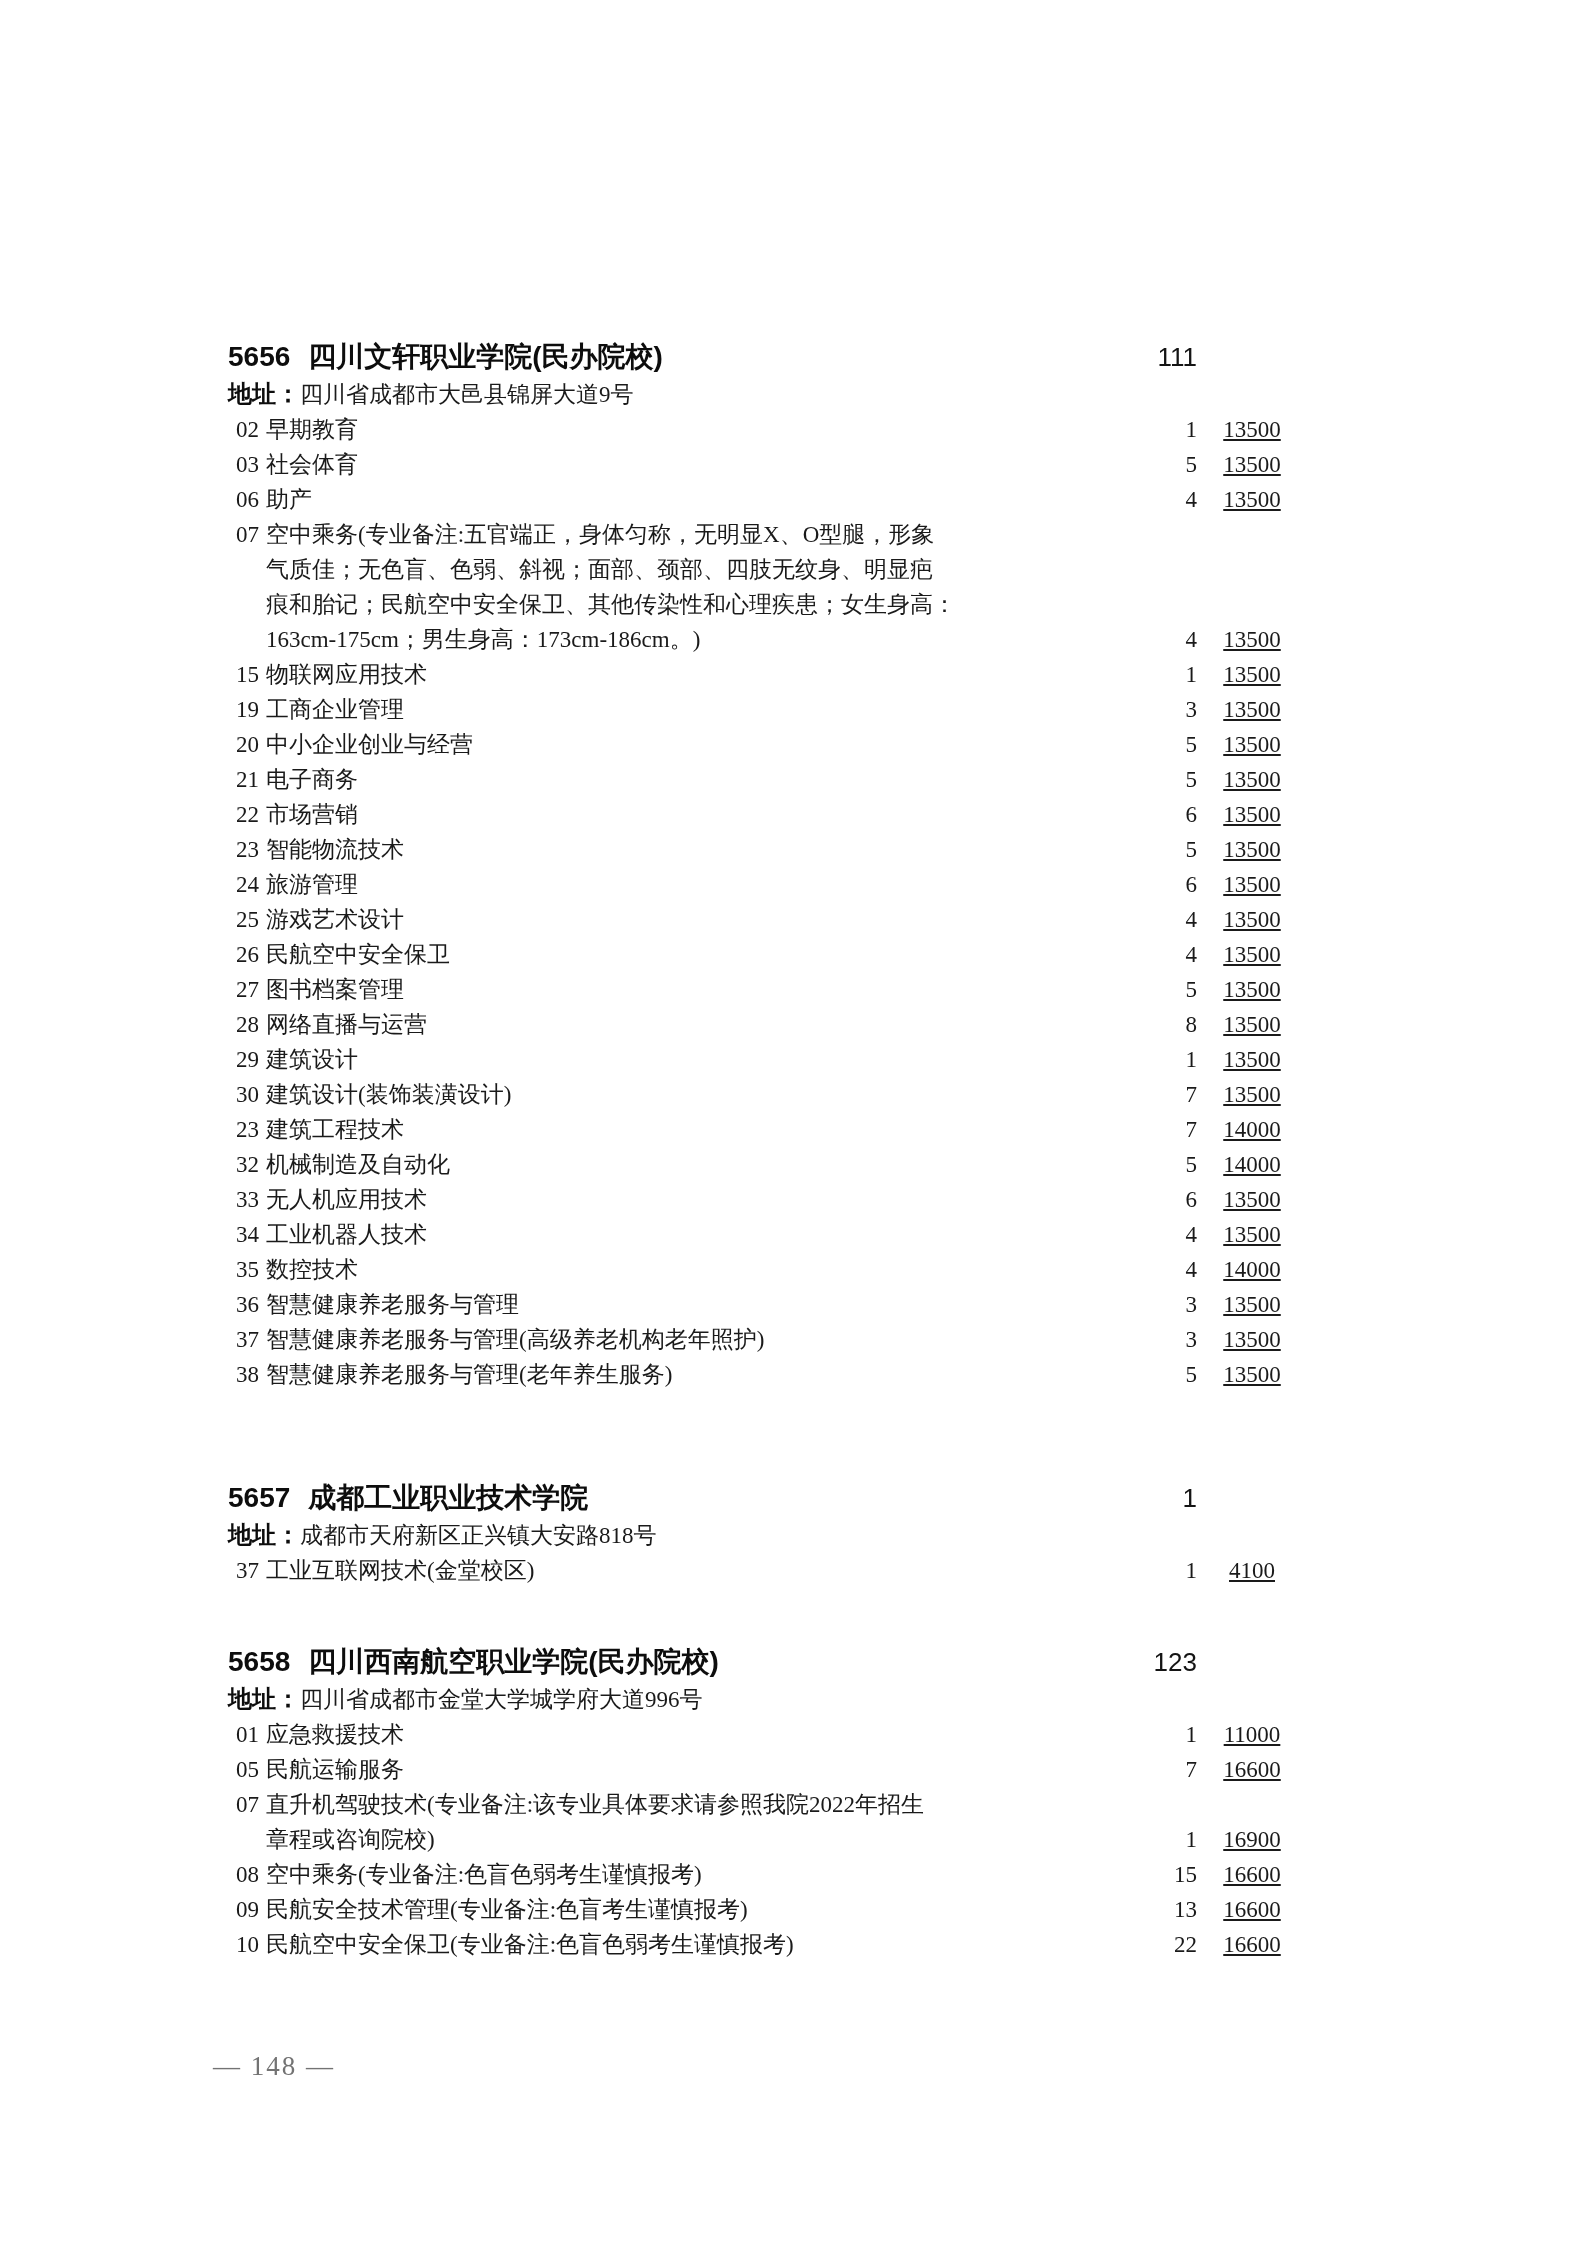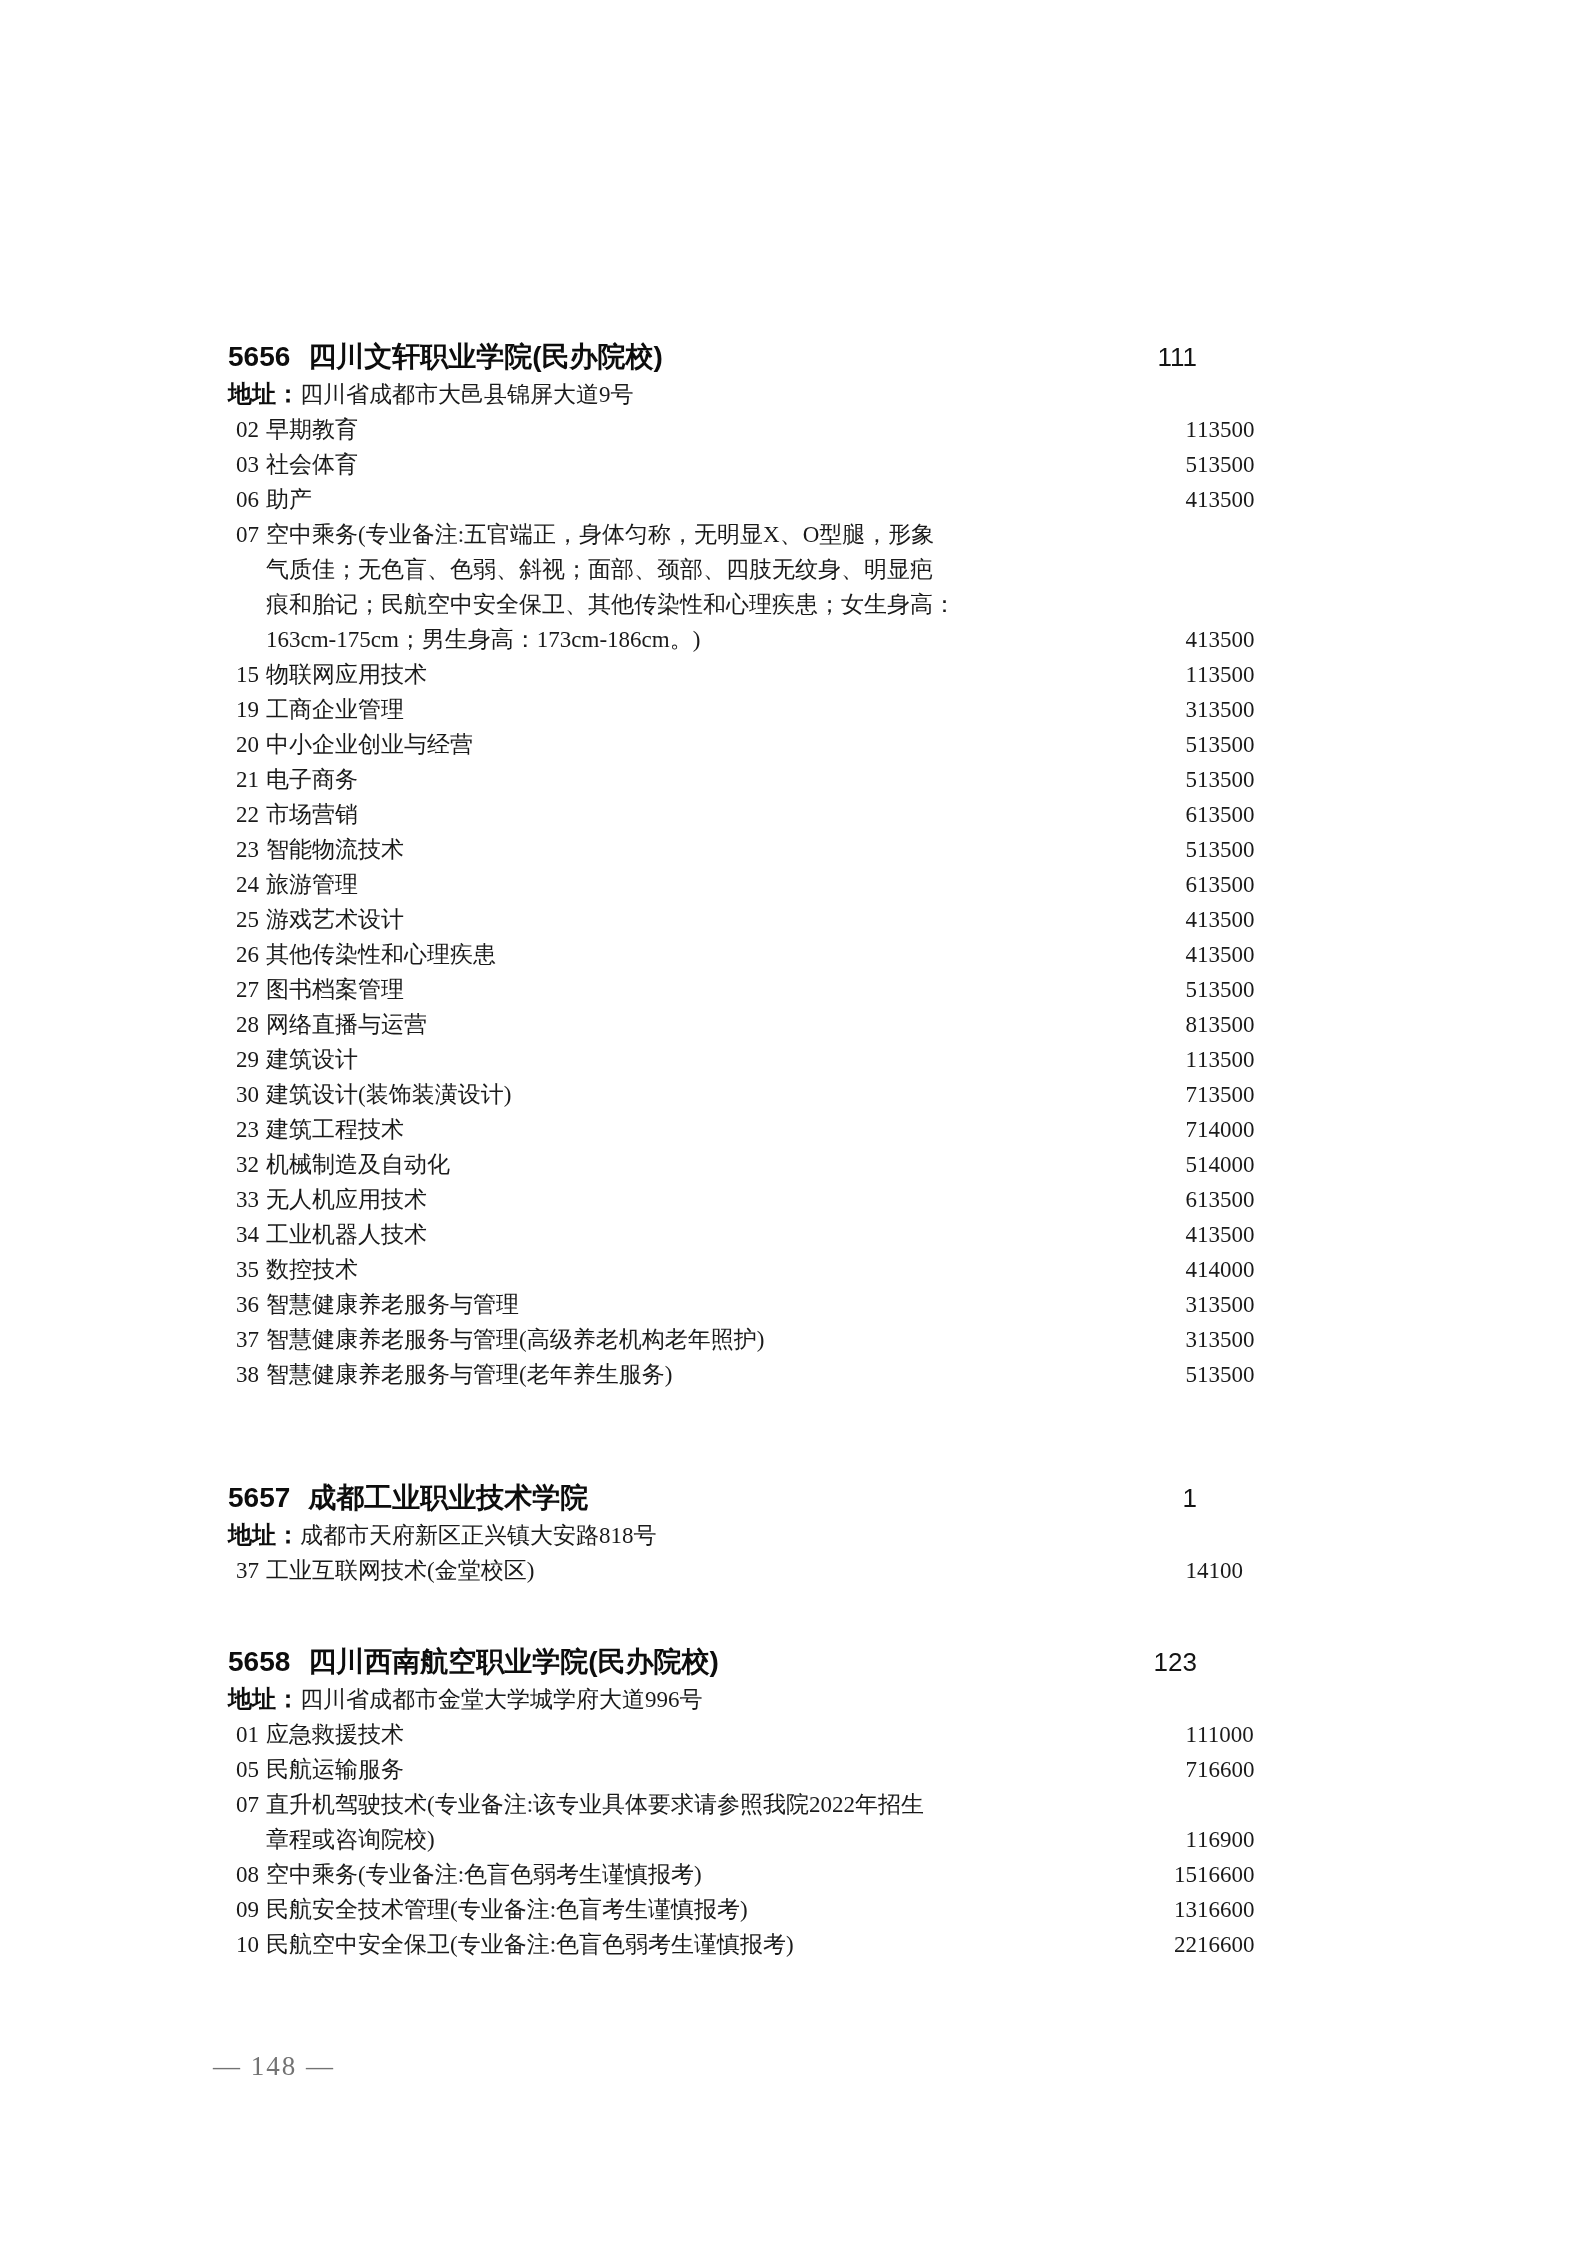--- a/index.html
+++ b/index.html
@@ -83,22 +83,23 @@
     flex: 1;
     white-space: pre-wrap;
   }
   .row-quota {
     width: 60px;
     text-align: right;
     flex: none;
   }
   .row-fee {
     width: 110px;
-    text-align: left;
+    text-align: center;
     flex: none;
+    text-decoration: underline;
   }
 
   .footer {
     position: absolute;
     left: 213px;
     top: 2049px;
     font-size: 27px;
     line-height: 35px;
     color: #737373;
     letter-spacing: 2px;
@@ -203,21 +204,21 @@
 
   <div class="row">
     <div class="row-code">25</div>
     <div class="row-name">游戏艺术设计</div>
     <div class="row-quota">4</div>
     <div class="row-fee">13500</div>
   </div>
 
   <div class="row">
     <div class="row-code">26</div>
-    <div class="row-name">其他传染性和心理疾患</div>
+    <div class="row-name">民航空中安全保卫</div>
     <div class="row-quota">4</div>
     <div class="row-fee">13500</div>
   </div>
 
   <div class="row">
     <div class="row-code">27</div>
     <div class="row-name">图书档案管理</div>
     <div class="row-quota">5</div>
     <div class="row-fee">13500</div>
   </div>

